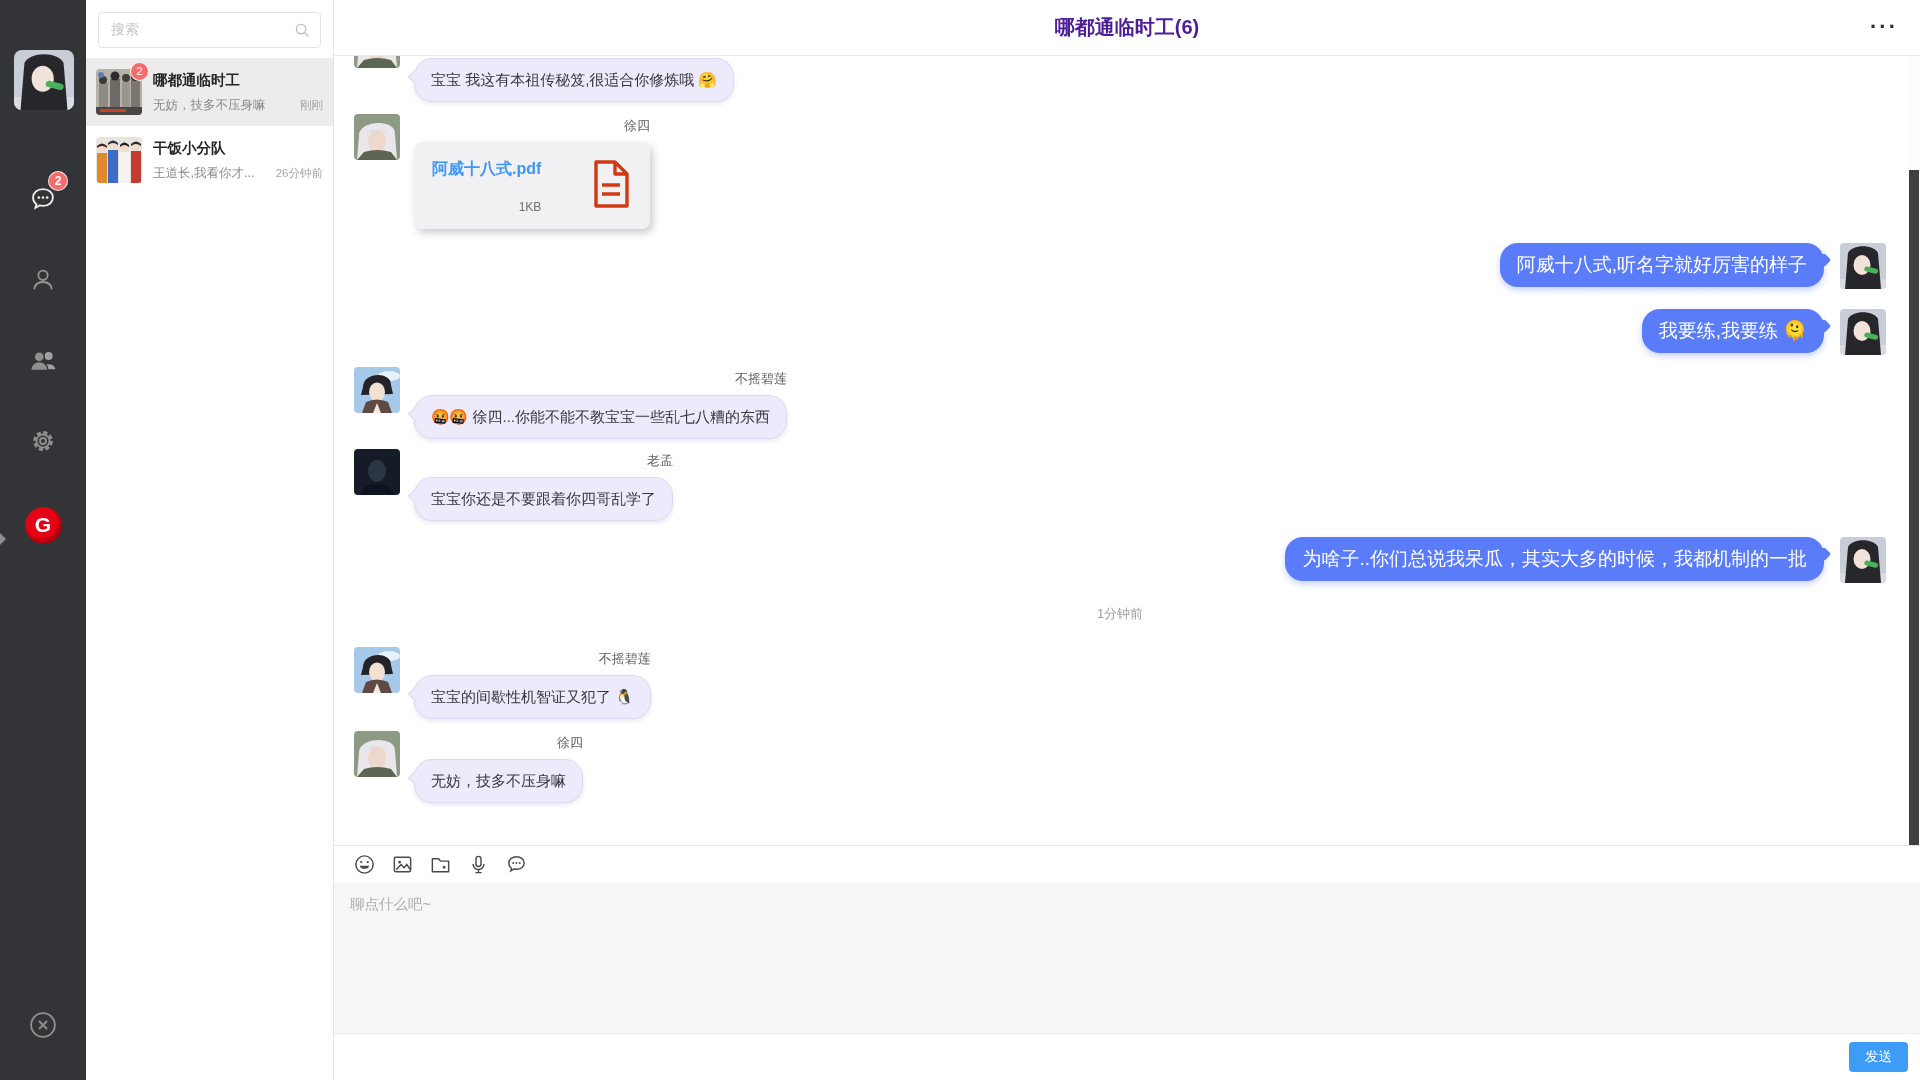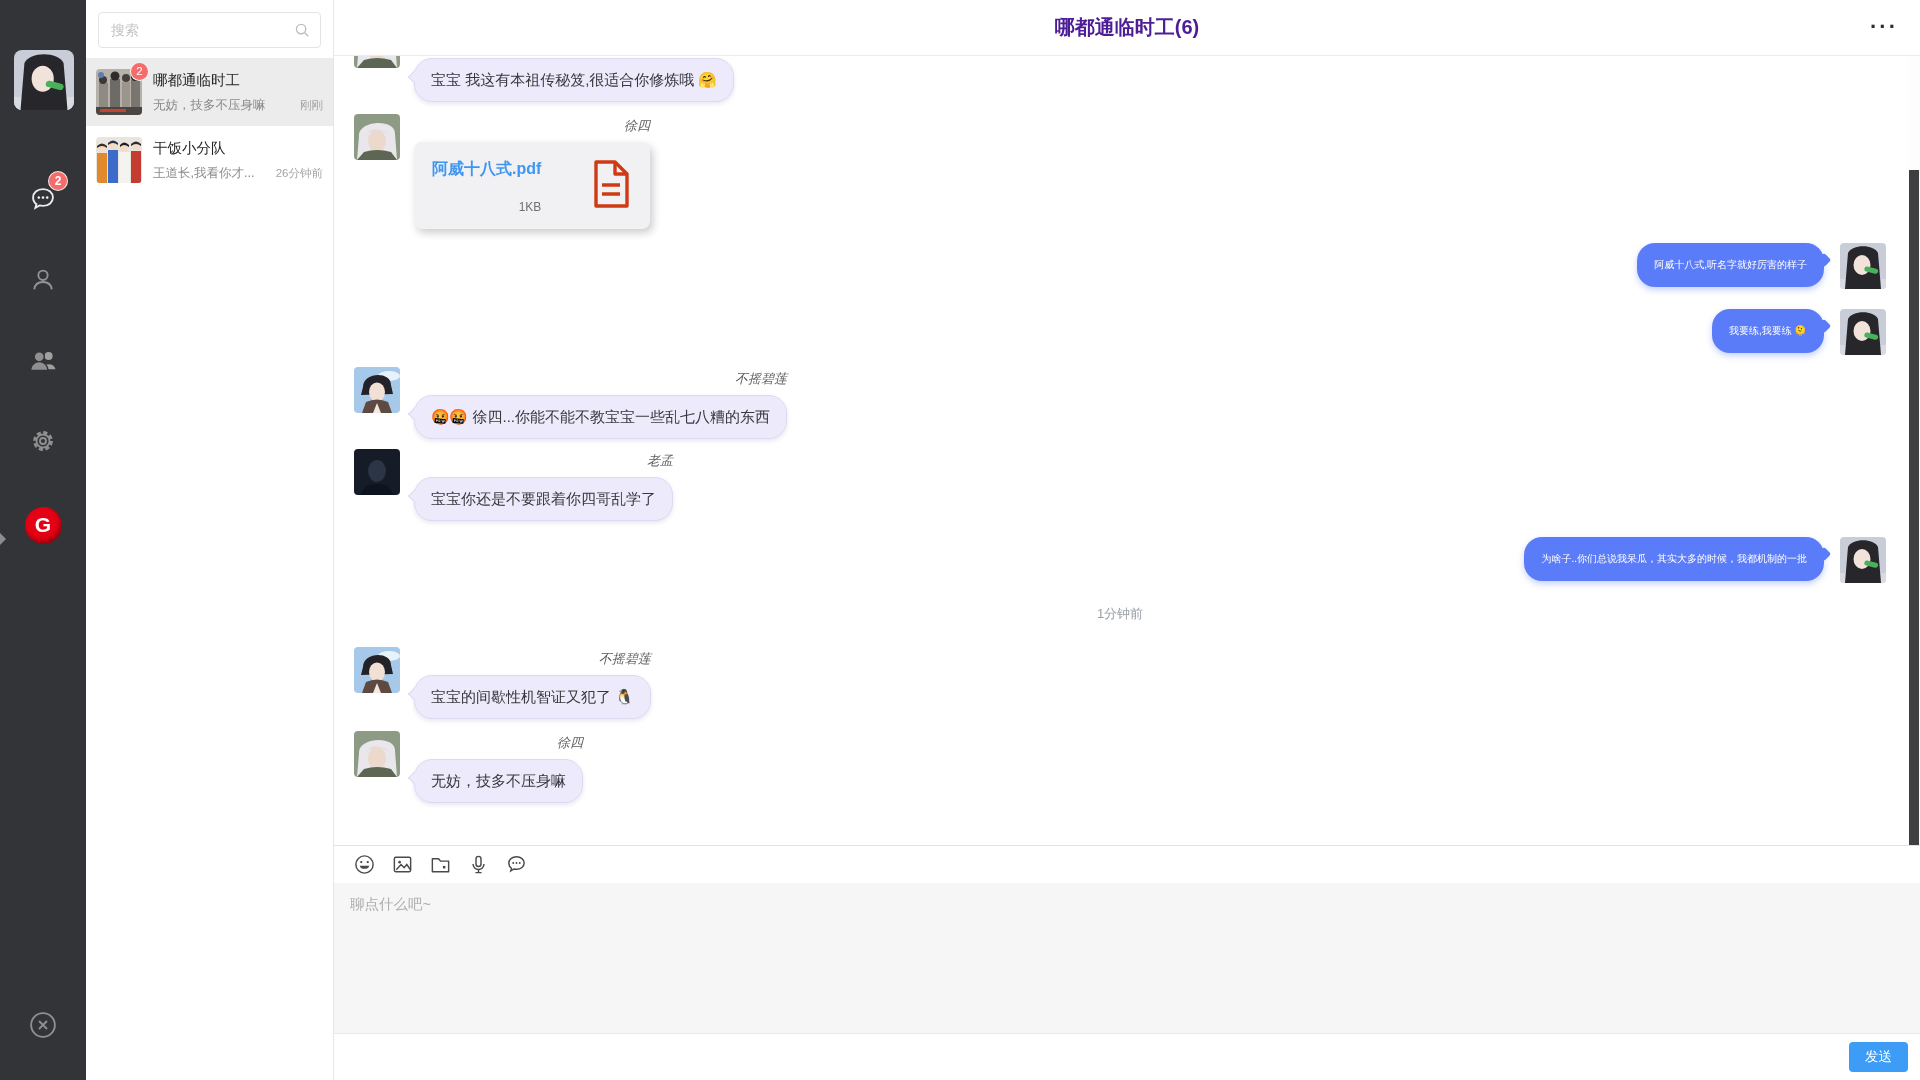--- a/index.html
+++ b/index.html
@@ -16,59 +16,59 @@
   .side-badge { position:absolute; top:-6px; right:18px; min-width:20px; height:20px; padding:0 5px;
     background:#f56c6c; border:1px solid rgba(255,255,255,.85); border-radius:11px; color:#fff;
     font-size:12px; line-height:18px; text-align:center; font-weight:bold; }
   .g-logo { width:37px; height:37px; border-radius:50%; background:#e60013; color:#fff; font-weight:800;
     font-size:21px; display:flex; align-items:center; justify-content:center; box-shadow:inset -2px -3px 4px rgba(0,0,0,.35); }
   .edge-arrow { position:absolute; left:0; top:533px; width:0; height:0;
     border-top:6px solid transparent; border-bottom:6px solid transparent; border-left:6px solid #8b8d92; cursor:pointer; }
 
   
   .chatlist { width:248px; flex:0 0 248px; height:100%; background:#fff; border-right:1px solid #e6e6e6; }
-  .search-wrap { position:relative; margin:12px 12px 10px 12px; height:36px; border:1px solid #e4e4e4; border-radius:4px; background:#fff; }
+  .search-wrap { position:relative; margin:12px 12px 10px 12px; height:36px; border:1px solid #e4e4e4; border-radius:4px; background:#fff;font-family:Liberation Mono, monospace; }
   .search-input { width:100%; height:100%; border:none; outline:none; padding:0 34px 0 12px; font-size:14px; color:#333;
     font-family:inherit; background:transparent; }
   .search-input::placeholder { color:#c3c3c3; }
   .search-icon { position:absolute; right:9px; top:8px; }
   .chat-item { position:relative; height:68px; display:flex; align-items:center; padding:0 10px; cursor:pointer; }
   .chat-item.selected { background:#ececec; }
   .ci-avatar { position:relative; width:46px; height:46px; border-radius:4px; overflow:visible; flex:0 0 46px; }
   .ci-avatar svg { border-radius:4px; display:block; }
   .ci-badge { position:absolute; top:-7px; right:-7px; min-width:19px; height:19px; padding:0 5px; background:#f56c6c;
     border:1px solid rgba(255,255,255,.9); border-radius:10px; color:#fff; font-size:11.5px; line-height:17px; text-align:center; }
   .ci-body { flex:1; margin-left:11px; overflow:hidden; }
-  .ci-title { font-size:14.5px; font-weight:normal; color:#262626; margin-bottom:7px; white-space:nowrap; }
+  .ci-title { font-size:14.5px; font-weight:bold; color:#262626; margin-bottom:7px; white-space:nowrap; }
   .ci-row2 { display:flex; align-items:baseline; }
   .ci-preview { flex:1; font-size:12.5px; color:#8a8a8a; white-space:nowrap; overflow:hidden; }
   .ci-time { font-size:11.5px; color:#a5a5a5; margin-left:4px; white-space:nowrap; }
 
   
   .main { flex:1; height:100%; display:flex; flex-direction:column; background:#fff; }
   .chat-header { position:relative; height:56px; flex:0 0 56px; border-bottom:1px solid #ececec;
     display:flex; align-items:center; justify-content:center; }
   .chat-title { font-size:20px; font-weight:bold; color:#4c1d95; }
   .more-btn { position:absolute; right:22px; top:10px; font-size:22px; font-weight:bold; color:#2e2e2e;
     letter-spacing:2px; cursor:pointer; line-height:34px; }
 
   .messages { position:relative; flex:1; overflow:hidden; padding:2px 34px 0 20px; }
   .msg-row { display:flex; align-items:flex-start; }
   .msg-left { justify-content:flex-start; }
   .msg-right { justify-content:flex-end; }
   .avatar { width:46px; height:46px; border-radius:4px; overflow:hidden; flex:0 0 46px; cursor:pointer; }
   .avatar svg { display:block; }
   .msg-content { margin-left:14px; max-width:900px;text-align:right; }
-  .sender-name { font-size:13px; color:#5f5f63; margin:3px 0 7px 2px;font-style:italic; }
+  .sender-name { font-size:13px; color:#5f5f63; margin:3px 0 7px 2px; }
   .bubble { position:relative; display:inline-block; background:#edebfb; border:1px solid #dcdaf2; border-radius:18px;
     padding:10px 16px; font-size:15px; color:#37373c; line-height:22px; box-shadow:0 2px 4px rgba(120,120,170,.18); }
   .msg-left .bubble::before { content:""; position:absolute; left:-5px; top:13px; width:9px; height:9px;
     background:#edebfb; border-left:1px solid #dcdaf2; border-bottom:1px solid #dcdaf2; transform:rotate(45deg); }
   .bubble-blue { position:relative; display:inline-block; background:#5b7cf9; border-radius:18px; padding:11px 17px;
-    font-size:10px; color:#fff; line-height:22px; box-shadow:0 3px 6px rgba(91,124,249,.35); }
+    font-size:19px; color:#fff; line-height:22px; box-shadow:0 3px 6px rgba(91,124,249,.35); }
   .bubble-blue::after { content:""; position:absolute; right:-5px; top:12px; width:10px; height:10px;
     background:#5b7cf9; transform:rotate(45deg); border-radius:2px; }
   .msg-right .avatar { margin-left:16px; }
   .partial-row .avatar { margin-top:-36px; }
   .file-card { width:236px; background:#f1f1f4; border-radius:8px; padding:17px 18px 15px 18px; display:flex;
     justify-content:space-between; box-shadow:3px 4px 9px rgba(0,0,0,.2); cursor:pointer; }
   .file-name { font-size:16px; font-weight:bold; color:#3f96f0; cursor:pointer; }
   .file-size { font-size:12px; color:#6f6f6f; margin-top:20px;margin-left:26px; }
   .time-divider { text-align:center; font-size:13px; color:#9aa0a6; margin:22px 0 24px 0; }
 

